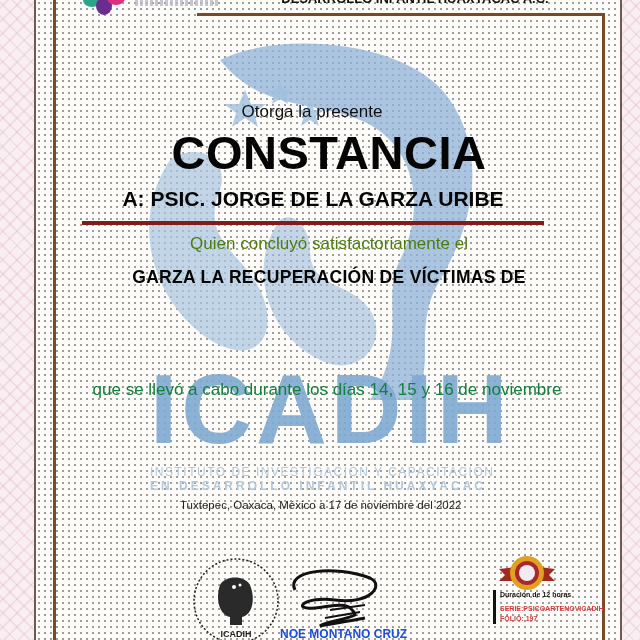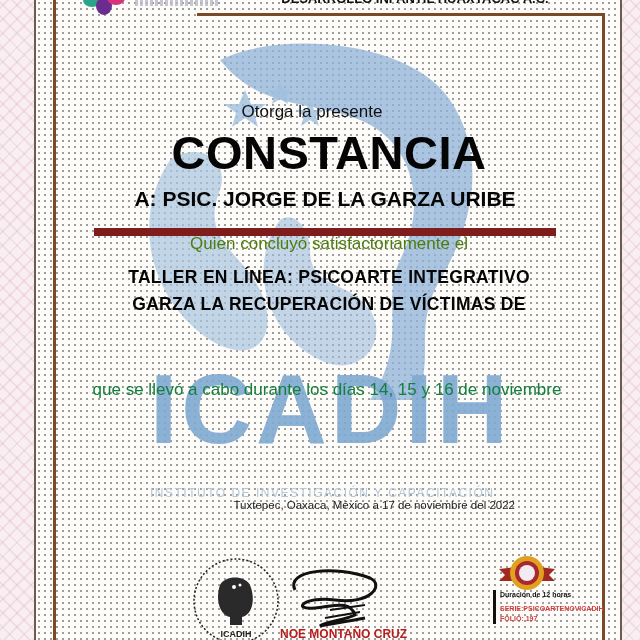--- a/index.html
+++ b/index.html
@@ -47,40 +47,40 @@
     font-size:13px; font-weight:bold; color:#111; text-align:center; white-space:nowrap;
   }
   .watermark { position:absolute; left:110px; top:40px; width:420px; height:450px; }
   .wm-text {
     position:absolute; left:150px; top:360px; width:360px;
     font-size:98px; font-weight:bold; color:#7fa9d2; letter-spacing:4px;
     text-align:center; opacity:0.9; line-height:1;
   }
   .wm-inst {
     position:absolute; left:150px; top:465px; width:360px;
-    color:#b4c8dc; font-size:12px; letter-spacing:1.5px; line-height:14px; text-align:left;margin-top:21px;
+    color:#b4c8dc; font-size:12px; letter-spacing:1.5px; line-height:14px; text-align:left;
   }
   .wm-inst .l2 { font-weight:bold; letter-spacing:3px; }
   .content { position:absolute; left:56px; top:0; width:546px; text-align:center; }
   .otorga { position:absolute; top:74px; width:512px; font-size:17px; color:#111;margin-top:28px; }
   .titulo { position:absolute; top:118px; width:546px; font-size:47px; font-weight:bold; color:#050505; letter-spacing:0.5px; line-height:1;margin-top:11px; }
   .nombre {
-    position:absolute; top:187px; left:38px; width:462px;
-    font-size:21px; font-weight:bold; color:#050505; border-bottom:8px solid #7f1d1d; padding-bottom:17px; line-height:24px;
+    position:absolute; top:187px; left:26px; width:462px;
+    font-size:21px; font-weight:bold; color:#050505; border-bottom:4px solid #7f1d1d; padding-bottom:10px; line-height:24px;
   }
   .quien { position:absolute; top:234px; width:546px; font-size:17px; color:#4d7c0f; }
   .taller {
     position:absolute; top:264px; width:546px; font-size:17.5px; font-weight:bold; color:#050505; line-height:27px;
     letter-spacing:0.3px;
   }
   .fechas { position:absolute; top:374px; width:542px; font-size:17px; color:#15803d; line-height:31px; }
-  .lugar { position:absolute; top:499px; left:180px; width:335px; text-align:right; font-size:11.5px; color:#222; }
+  .lugar { position:absolute; top:499px; left:180px; width:335px; font-size:11.5px; color:#222; }
   .sello { position:absolute; left:190px; top:555px; width:92px; height:90px; }
   .firma { position:absolute; left:275px; top:560px; width:120px; height:70px; }
-  .firmante { position:absolute; left:280px; top:627px; font-size:12px; font-weight:bold; color:#b91c1c; white-space:nowrap; }
+  .firmante { position:absolute; left:280px; top:627px; font-size:12px; font-weight:bold; color:#1d4ed8; white-space:nowrap; }
   .medal { position:absolute; left:497px; top:553px; width:60px; height:40px; }
   .info-box { position:absolute; left:493px; top:590px; border-left:3px solid #111; padding-left:4px; }
   .info-box .dur { font-size:7px; font-weight:bold; color:#111; line-height:10px; margin-bottom:4px; }
   .info-box .serie, .info-box .folio { font-size:7px; color:#d04040; font-weight:bold; line-height:10px; }
 </style>
 </head>
 <body>
 
 <div class="pink-edge-left"></div>
 <div class="pink-edge-right"></div>
@@ -102,29 +102,29 @@
   <path d="M110 20 C170 -10 300 0 340 60 C380 120 360 190 330 240 C300 290 330 330 300 360 L260 360 C300 300 270 260 290 220 C320 160 300 100 250 80 C200 60 150 70 110 20 Z" fill="#8fb3d8" opacity="0.75"></path>
   <path d="M60 120 C20 180 40 260 100 300 C150 330 170 290 150 250 C130 210 90 200 110 150 C120 120 90 100 60 120 Z" fill="#a8c4e0" opacity="0.7"></path>
   <path d="M170 180 C140 220 150 290 210 320 C250 340 280 300 260 270 C240 240 200 250 200 210 C200 190 185 170 170 180 Z" fill="#9dbbdb" opacity="0.6"></path>
   <polygon points="135,50 141,64 156,64 144,73 148,87 135,78 122,87 126,73 114,64 129,64" fill="#9fbfdf" opacity="0.8"></polygon>
   <polygon points="170,42 174,50 183,50 176,56 178,64 170,59 162,64 164,56 157,50 166,50" fill="#9fbfdf" opacity="0.8"></polygon>
   <polygon points="200,60 204,70 214,70 206,76 209,86 200,80 191,86 194,76 186,70 196,70" fill="#9fbfdf" opacity="0.8"></polygon>
 </svg>
 <div class="wm-text">ICADIH</div>
 <div class="wm-inst">
   <div>INSTITUTO DE INVESTIGACIÓN Y CAPACITACIÓN</div>
+  <div class="l2">EN DESARROLLO INFANTIL HUAXYACAC</div>
 </div>
 
 <div class="content">
   <div class="otorga">Otorga la presente</div>
   <div class="titulo">CONSTANCIA</div>
   <div class="nombre">A: PSIC. JORGE DE LA GARZA URIBE</div>
   <div class="quien">Quien concluyó satisfactoriamente el</div>
   <div class="taller">
-    <div>TALLER EN LÍNEA: PSICOARTE INTEGRATIVO</div>
     <div>GARZA LA RECUPERACIÓN DE VÍCTIMAS DE</div>
   </div>
   <div class="fechas">
     <div>que se llevó a cabo durante los días 14, 15 y 16 de noviembre</div>
   </div>
 </div>
 
 <div class="lugar">Tuxtepec, Oaxaca, México a 17 de noviembre del 2022</div>
 
 <svg class="sello" viewBox="0 0 92 90">

